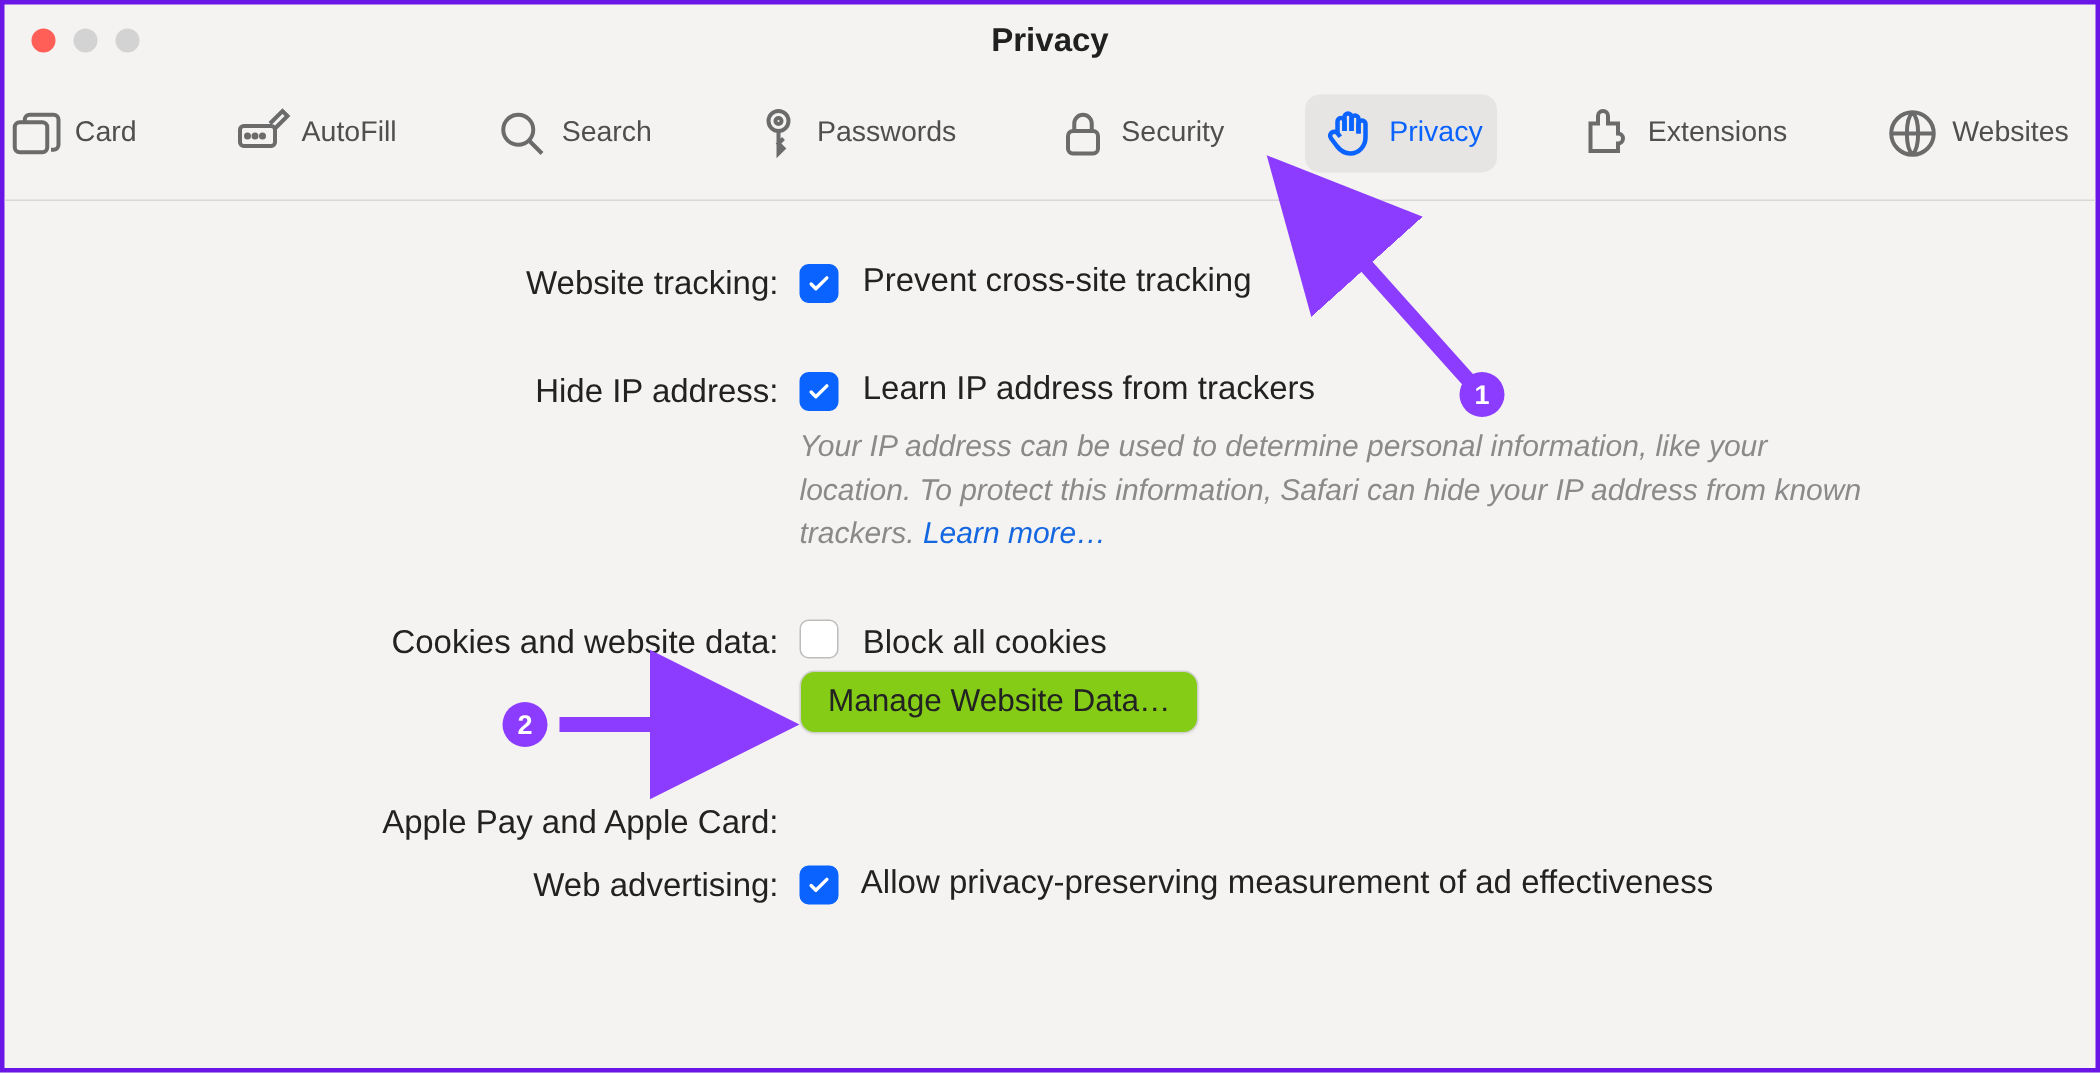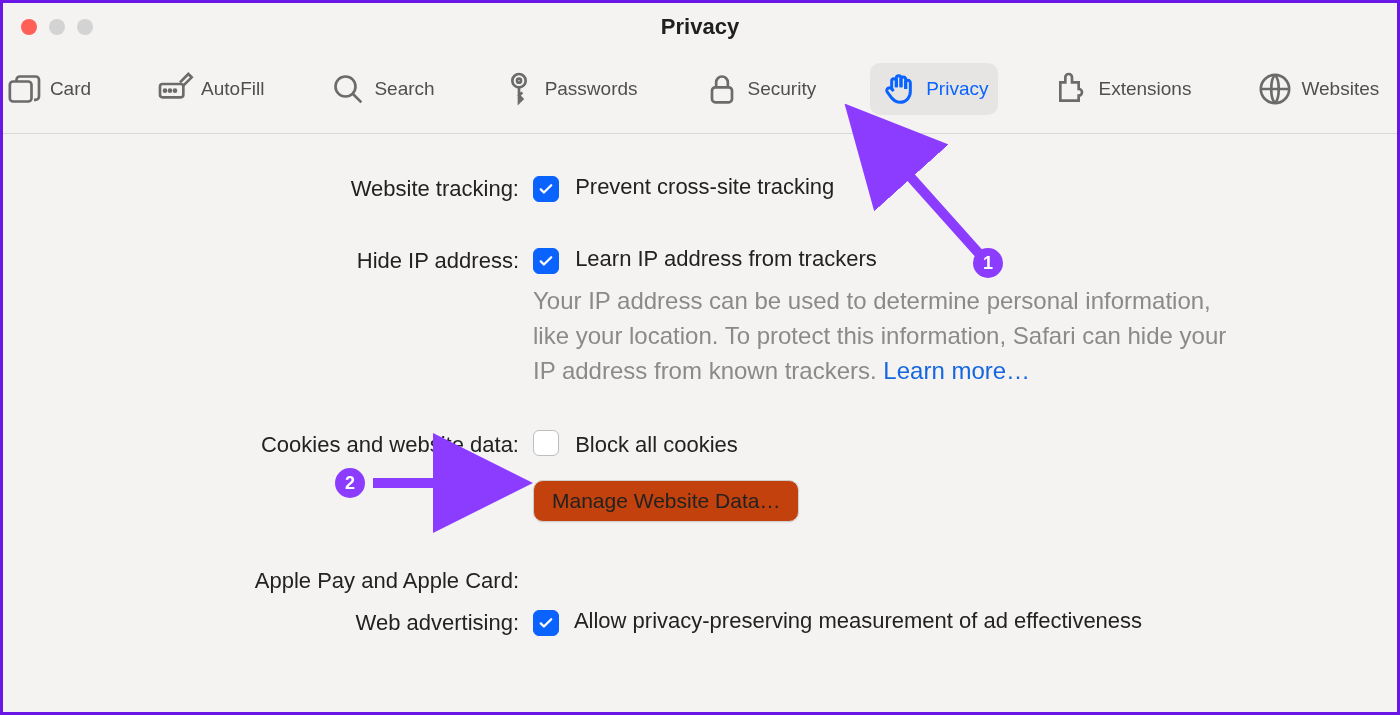--- a/index.html
+++ b/index.html
@@ -67,31 +67,32 @@
     .ck {
       display: inline-flex; align-items: center; justify-content: center;
       width: 26px; height: 26px; border-radius: 6px;
       border: 1px solid #bdbdbd; background: #fff;
       vertical-align: -4px; margin-right: 10px;
     }
     .ck.checked { background: #0a63ff; border-color: #0a63ff; color: #fff; }
     .ck.checked svg { display: block; }
     .ck svg { display: none; width: 18px; height: 18px; }
     .help {
-      color: #8a8a8a; font-size: 24px; line-height: 1.45;
+      color: #8a8a8a; font-size: 20px; line-height: 1.45;
       margin: 10px 0 28px 0;
       max-width: 720px;
+      font-style: italic;
     }
     .help a { color: #1467e0; text-decoration: none; }
     .btn {
       display: inline-block; padding: 8px 18px;
       border: 1px solid #cfcfcf; border-radius: 10px;
-      background: #c2410c; font-size: 21px; color: #222;
+      background: #84cc16; font-size: 21px; color: #222;
       box-shadow: 0 1px 2px rgba(0,0,0,0.05);
-      margin-top: 22px; cursor: pointer;
+      margin-top: 6px; cursor: pointer;
     }
     .space { height: 30px; }
 
     
     .callout { position: absolute; width: 30px; height: 30px; border-radius: 50%;
       background: #8c3cff; color: #fff; font-weight: 700; font-size: 18px;
       display: flex; align-items: center; justify-content: center; }
     .arrow { position: absolute; }
     .arrow svg { overflow: visible; }
   </style>

